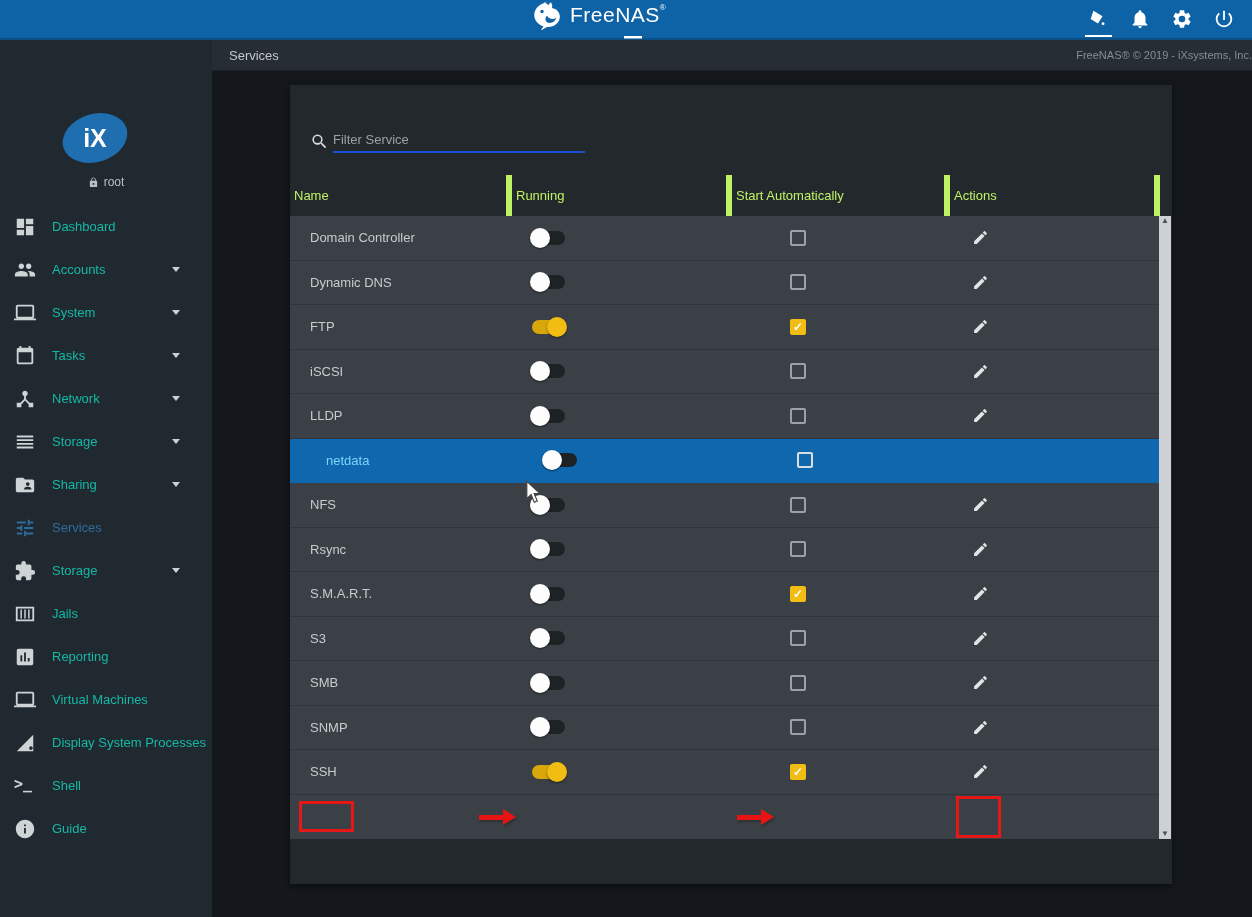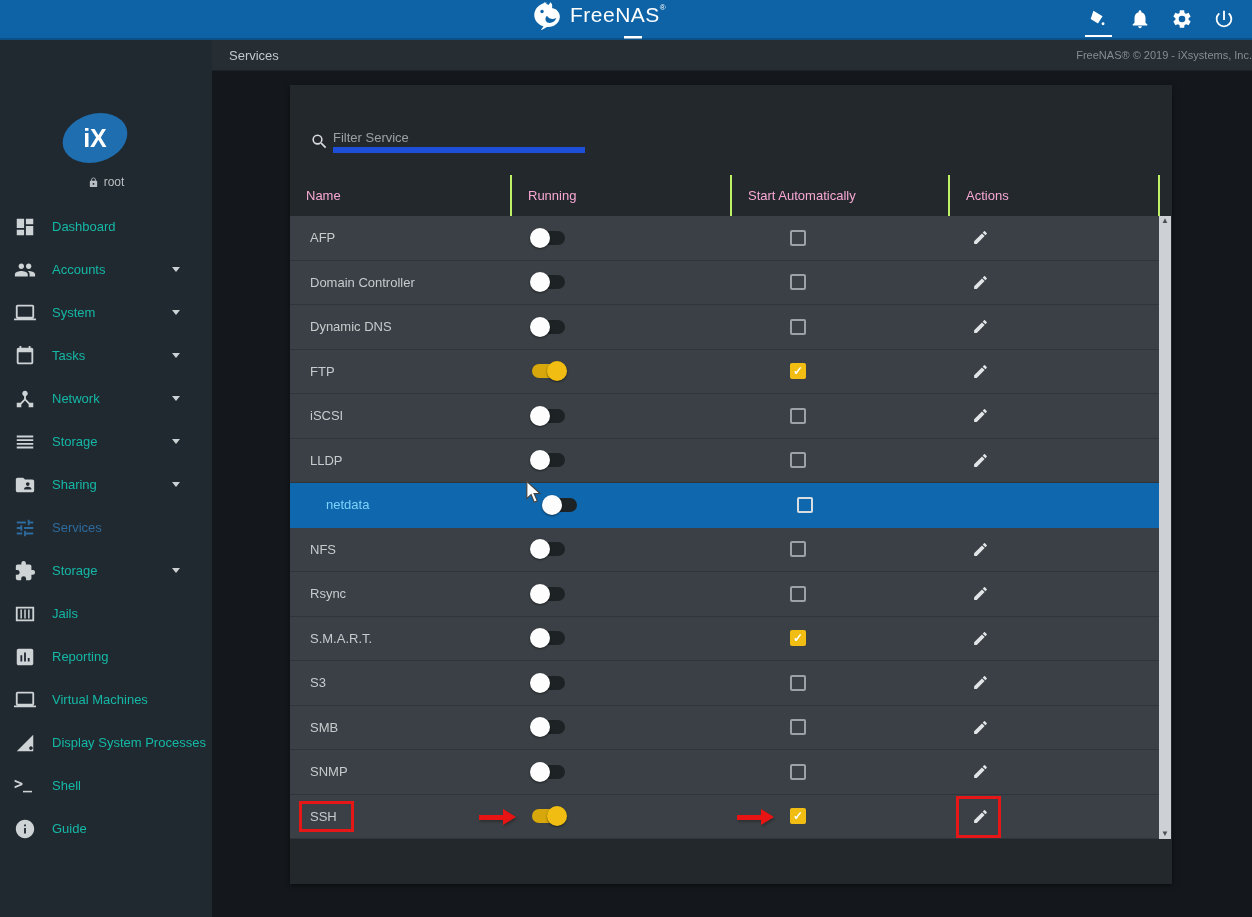--- a/index.html
+++ b/index.html
@@ -39,27 +39,27 @@
     border-left:4px solid transparent; border-right:4px solid transparent;
     border-top:5px solid #ccd1d4; }
   .shell-glyph { font-family:"DejaVu Sans Mono", monospace; font-weight:bold; font-size:15px; color:#ced3d6; }
 
   
   #card { position:absolute; left:290px; top:85px; width:882px; height:799px;
     background:#23282d; box-shadow:0 2px 6px rgba(0,0,0,.45); }
   #filter-area { position:absolute; left:0; top:0; width:882px; height:90px; }
   #filter-area .mag { position:absolute; left:20px; top:47px; width:19px; height:19px; color:#d8dcdf; }
   #filter-input { position:absolute; left:43px; top:42px; width:252px; height:26px;
-    background:transparent; border:none; border-bottom:6px solid #1d4ed8; outline:none;
+    background:transparent; border:none; border-bottom:2px solid #1d4ed8; outline:none;
     color:#d5d9dc; font-size:13px; font-family:"Liberation Sans", sans-serif; }
   #filter-input::placeholder { color:#9aa0a5; }
 
   #thead { position:absolute; left:0; top:90px; width:870px; height:41px; display:flex; }
-  .th { color:#f9a8d4; font-size:13px; display:flex; align-items:center; padding-left:16px;
-    border-right:2px solid #bef264; height:41px; }
+  .th { color:#bef264; font-size:13px; display:flex; align-items:center; padding-left:4px;
+    border-right:6px solid #bef264; height:41px; }
   .th:first-child { border-left:none; }
   #tbody { position:absolute; left:0; top:131px; width:870px; height:623px; background:#3a4045; }
   .trow { height:44.5px; display:flex; align-items:center; border-bottom:1px solid #2f353a; }
   .trow.selected { background:#0f67ad; border-bottom-color:#0f67ad; }
   .td { display:flex; align-items:center; height:100%; }
   .td-name { width:222px; padding-left:20px; color:#c6cbce; font-size:13px; }
   .trow.selected .td-name { color:#7dd3fc;margin-left:16px; }
   .td-running { width:220px; padding-left:18px; }
   .td-auto { width:218px; padding-left:58px; }
   .td-actions { width:210px; padding-left:22px; }
@@ -302,39 +302,20 @@
     <input id="filter-input" placeholder="Filter Service" style="">
   </div>
   <div id="thead">
       <div class="th" style="width: 222px;">Name</div>
       <div class="th" style="width: 220px;">Running</div>
       <div class="th" style="width: 218px;">Start Automatically</div>
       <div class="th" style="width: 210px;">Actions</div>
     </div>
   <div id="tbody">
       <div class="trow">
-        <div class="td td-name">AFP</div>
-        <div class="td td-running">
-          <span class="toggle">
-            <span class="track"></span>
-            <span class="knob"></span>
-          </span>
-        </div>
-        <div class="td td-auto">
-          <span class="cb"></span>
-        </div>
-        <div class="td td-actions">
-          <span class="pencil">
-            <svg viewBox="0 0 24 24" width="17" height="17">
-              <path fill="currentColor" d="M3 17.25V21h3.75L17.81 9.94l-3.75-3.75L3 17.25zM20.71 7.04a1 1 0 0 0 0-1.41l-2.34-2.34a1 1 0 0 0-1.41 0l-1.83 1.83 3.75 3.75 1.83-1.83z"></path>
-            </svg>
-          </span>
-        </div>
-      </div>
-      <div class="trow">
         <div class="td td-name">Domain Controller</div>
         <div class="td td-running">
           <span class="toggle">
             <span class="track"></span>
             <span class="knob"></span>
           </span>
         </div>
         <div class="td td-auto">
           <span class="cb"></span>
         </div>

